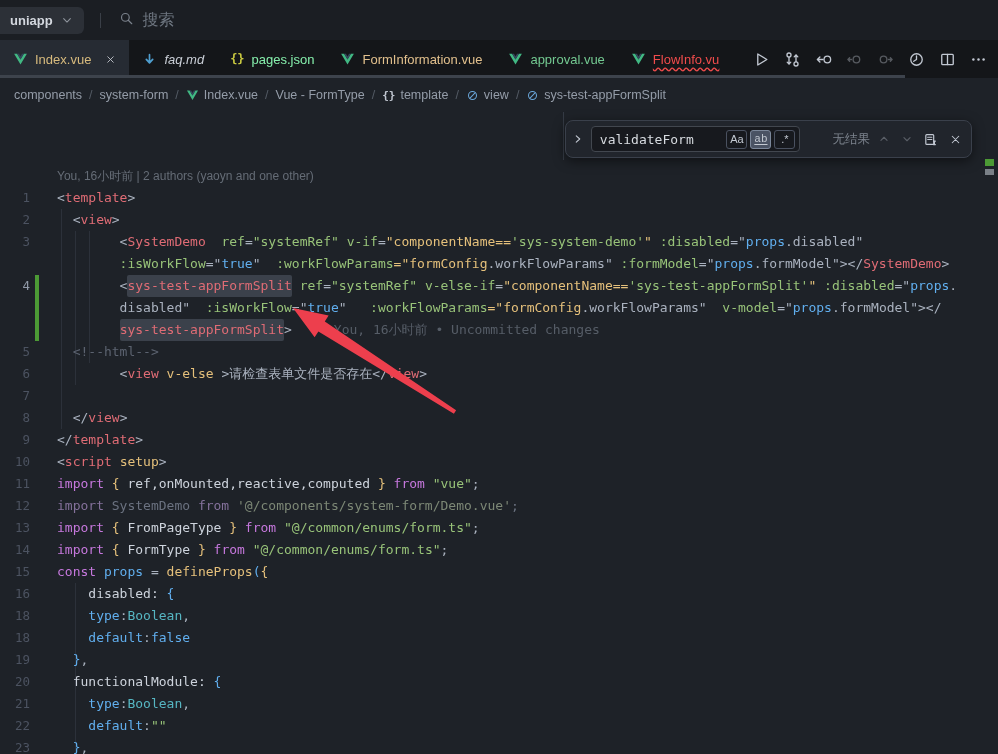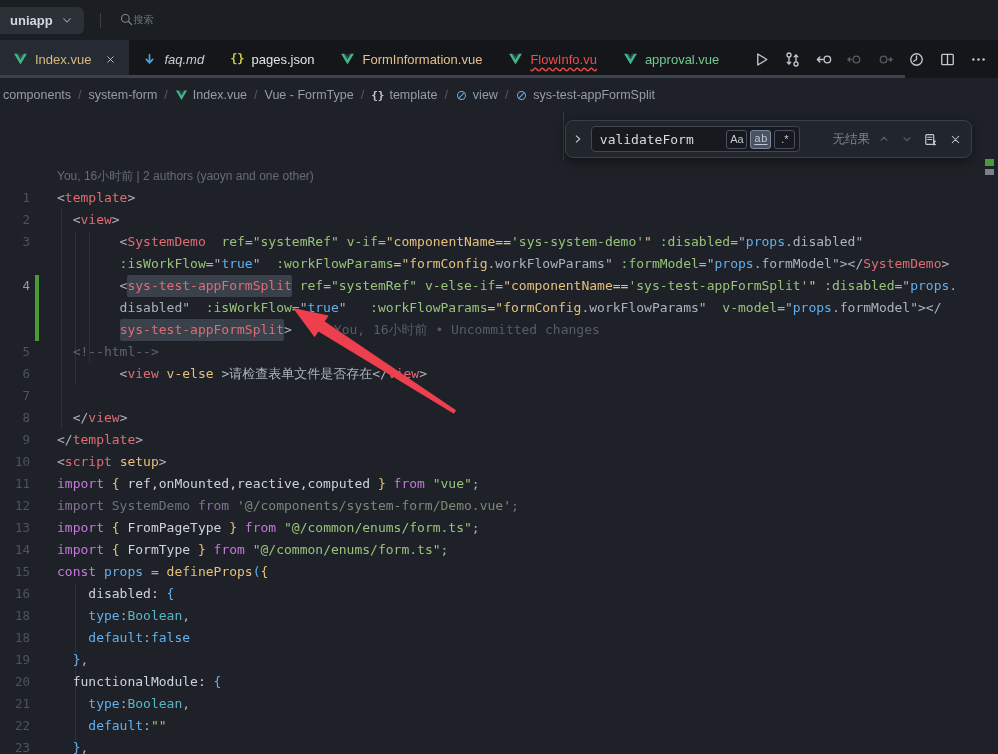--- a/index.html
+++ b/index.html
@@ -7,37 +7,37 @@
     width:998px;height:754px;overflow:hidden;position:relative;
     background:#1e2228;font-family:"Liberation Sans",sans-serif;
     -webkit-font-smoothing:antialiased;
   }
   
   .titlebar{position:absolute;top:0;left:0;right:0;height:40px;background:#1b1e23;display:flex;align-items:center;}
   .chip{margin-left:-6px;height:27px;background:#2c3037;border-radius:6px;display:flex;align-items:center;
         padding:0 10px 0 16px;color:#d3d7de;font-size:13px;font-weight:700;gap:7px;}
   .chip .chev{display:flex;opacity:.75;}
   .tb-sep{width:1px;height:15px;background:#3a3f47;margin-left:16px;}
-  .tb-search{display:flex;align-items:center;gap:0;margin-left:18px;color:#6e7680;font-size:10px;}
+  .tb-search{display:flex;align-items:center;gap:9px;margin-left:18px;color:#6e7680;font-size:16px;}
   
   .tabstrip{position:absolute;top:40px;left:0;right:0;height:38px;background:#141619;display:flex;align-items:stretch;}
   .tab{display:flex;align-items:center;gap:7px;padding:0 13px;font-size:13px;color:#8b919c;white-space:nowrap;}
   .tab.active{background:#262b33;}
   .tab .tlabel{font-weight:400;}
   .tab.italic .tlabel{font-style:italic;}
   .tab .close{margin-left:7px;display:flex;}
   .tab .err{text-decoration:underline;text-decoration-style:wavy;text-decoration-color:#f14c4c;text-underline-offset:3px;}
   .braces-ico{color:#cbcb41;font-weight:700;font-size:12px;font-family:"DejaVu Sans Mono",monospace;}
   .tabscroll{position:absolute;bottom:0;left:0;width:905px;height:3px;background:#3d434c;}
   .actions{margin-left:auto;display:flex;align-items:center;gap:11px;padding-right:10px;}
   .act{display:flex;align-items:center;justify-content:center;width:20px;height:20px;}
   .act.dim{opacity:.38;}
   
   .breadcrumb{position:absolute;top:78px;left:0;right:0;height:34px;background:#1e2228;display:flex;align-items:center;
-              padding-left:3px;font-size:12.5px;color:#959da9;}
+              padding-left:14px;font-size:12.5px;color:#959da9;}
   .bc-item{display:flex;align-items:center;gap:5px;}
   .bc-sep{color:#545b65;margin:0 7px;}
   .bc-braces{color:#c2c8d2;font-weight:700;font-size:11px;font-family:"DejaVu Sans Mono",monospace;}
   
   .editor{position:absolute;top:112px;left:0;right:0;bottom:0;background:#1e2228;}
   .guide{position:absolute;width:1px;background:#2c313a;}
   #code{position:absolute;top:53px;left:0;right:0;}
   .crow{display:flex;height:22px;line-height:22px;font-family:"DejaVu Sans Mono","Liberation Mono",monospace;
         font-size:13px;white-space:pre;}
   .gnum{width:30px;flex:none;text-align:right;color:#4c5361;font-size:12.5px;}
@@ -109,48 +109,48 @@
     <div class="tab italic">
       <span style="display: flex;">
         <svg width="15" height="15" viewBox="0 0 16 16" fill="none" stroke="#c2c8d2" stroke-width="1.25" stroke-linecap="round" stroke-linejoin="round">
           <path d="M8 2.8 V10.8 M4.6 7.8 L8 11.6 L11.4 7.8" stroke="#4f9fd0" stroke-width="1.8"></path>
         </svg>
       </span>
       <span class="tlabel" style="color: rgb(201, 206, 214);">faq.md</span>
     </div>
     <div class="tab">
       <span class="braces-ico">{}</span>
-      <span class="tlabel" style="color: #e5e5e5;">pages.json</span>
+      <span class="tlabel" style="color: #86efac;">pages.json</span>
     </div>
     <div class="tab">
       <span style="display: flex;">
         <svg width="15" height="15" viewBox="0 0 16 16" fill="none" stroke="#c2c8d2" stroke-width="1.25" stroke-linecap="round" stroke-linejoin="round">
           <polygon points="1.2,1.8 8,13.4 14.8,1.8 11.6,1.8 8,8 4.4,1.8" fill="#41b883" stroke="none"></polygon>
           <polygon points="4.4,1.8 8,8 11.6,1.8 9.7,1.8 8,4.8 6.3,1.8" fill="#35495e" stroke="none"></polygon>
         </svg>
       </span>
       <span class="tlabel" style="color: rgb(226, 192, 141);">FormInformation.vue</span>
     </div>
     <div class="tab">
       <span style="display: flex;">
         <svg width="15" height="15" viewBox="0 0 16 16" fill="none" stroke="#c2c8d2" stroke-width="1.25" stroke-linecap="round" stroke-linejoin="round">
           <polygon points="1.2,1.8 8,13.4 14.8,1.8 11.6,1.8 8,8 4.4,1.8" fill="#41b883" stroke="none"></polygon>
           <polygon points="4.4,1.8 8,8 11.6,1.8 9.7,1.8 8,4.8 6.3,1.8" fill="#35495e" stroke="none"></polygon>
         </svg>
       </span>
+      <span class="tlabel" style="color: rgb(115, 201, 145);">approval.vue</span>
+    </div>
+    <div class="tab">
+      <span style="display: flex;">
+        <svg width="15" height="15" viewBox="0 0 16 16" fill="none" stroke="#c2c8d2" stroke-width="1.25" stroke-linecap="round" stroke-linejoin="round">
+          <polygon points="1.2,1.8 8,13.4 14.8,1.8 11.6,1.8 8,8 4.4,1.8" fill="#41b883" stroke="none"></polygon>
+          <polygon points="4.4,1.8 8,8 11.6,1.8 9.7,1.8 8,4.8 6.3,1.8" fill="#35495e" stroke="none"></polygon>
+        </svg>
+      </span>
       <span class="tlabel err" style="color: rgb(241, 76, 76);">FlowInfo.vu</span>
-    </div>
-    <div class="tab">
-      <span style="display: flex;">
-        <svg width="15" height="15" viewBox="0 0 16 16" fill="none" stroke="#c2c8d2" stroke-width="1.25" stroke-linecap="round" stroke-linejoin="round">
-          <polygon points="1.2,1.8 8,13.4 14.8,1.8 11.6,1.8 8,8 4.4,1.8" fill="#41b883" stroke="none"></polygon>
-          <polygon points="4.4,1.8 8,8 11.6,1.8 9.7,1.8 8,4.8 6.3,1.8" fill="#35495e" stroke="none"></polygon>
-        </svg>
-      </span>
-      <span class="tlabel" style="color: rgb(115, 201, 145);">approval.vue</span>
     </div>
     <div class="actions" id="actions">
       <span class="act">
         <svg width="17" height="17" viewBox="0 0 16 16" fill="none" stroke="#c2c8d2" stroke-width="1.25" stroke-linecap="round" stroke-linejoin="round">
           <path d="M4.5 2.8 L13 8 L4.5 13.2 Z"></path>
         </svg>
       </span>
       <span class="act">
         <svg width="17" height="17" viewBox="0 0 16 16" fill="none" stroke="#c2c8d2" stroke-width="1.25" stroke-linecap="round" stroke-linejoin="round">
           <circle cx="4.7" cy="3.8" r="1.9"></circle>

